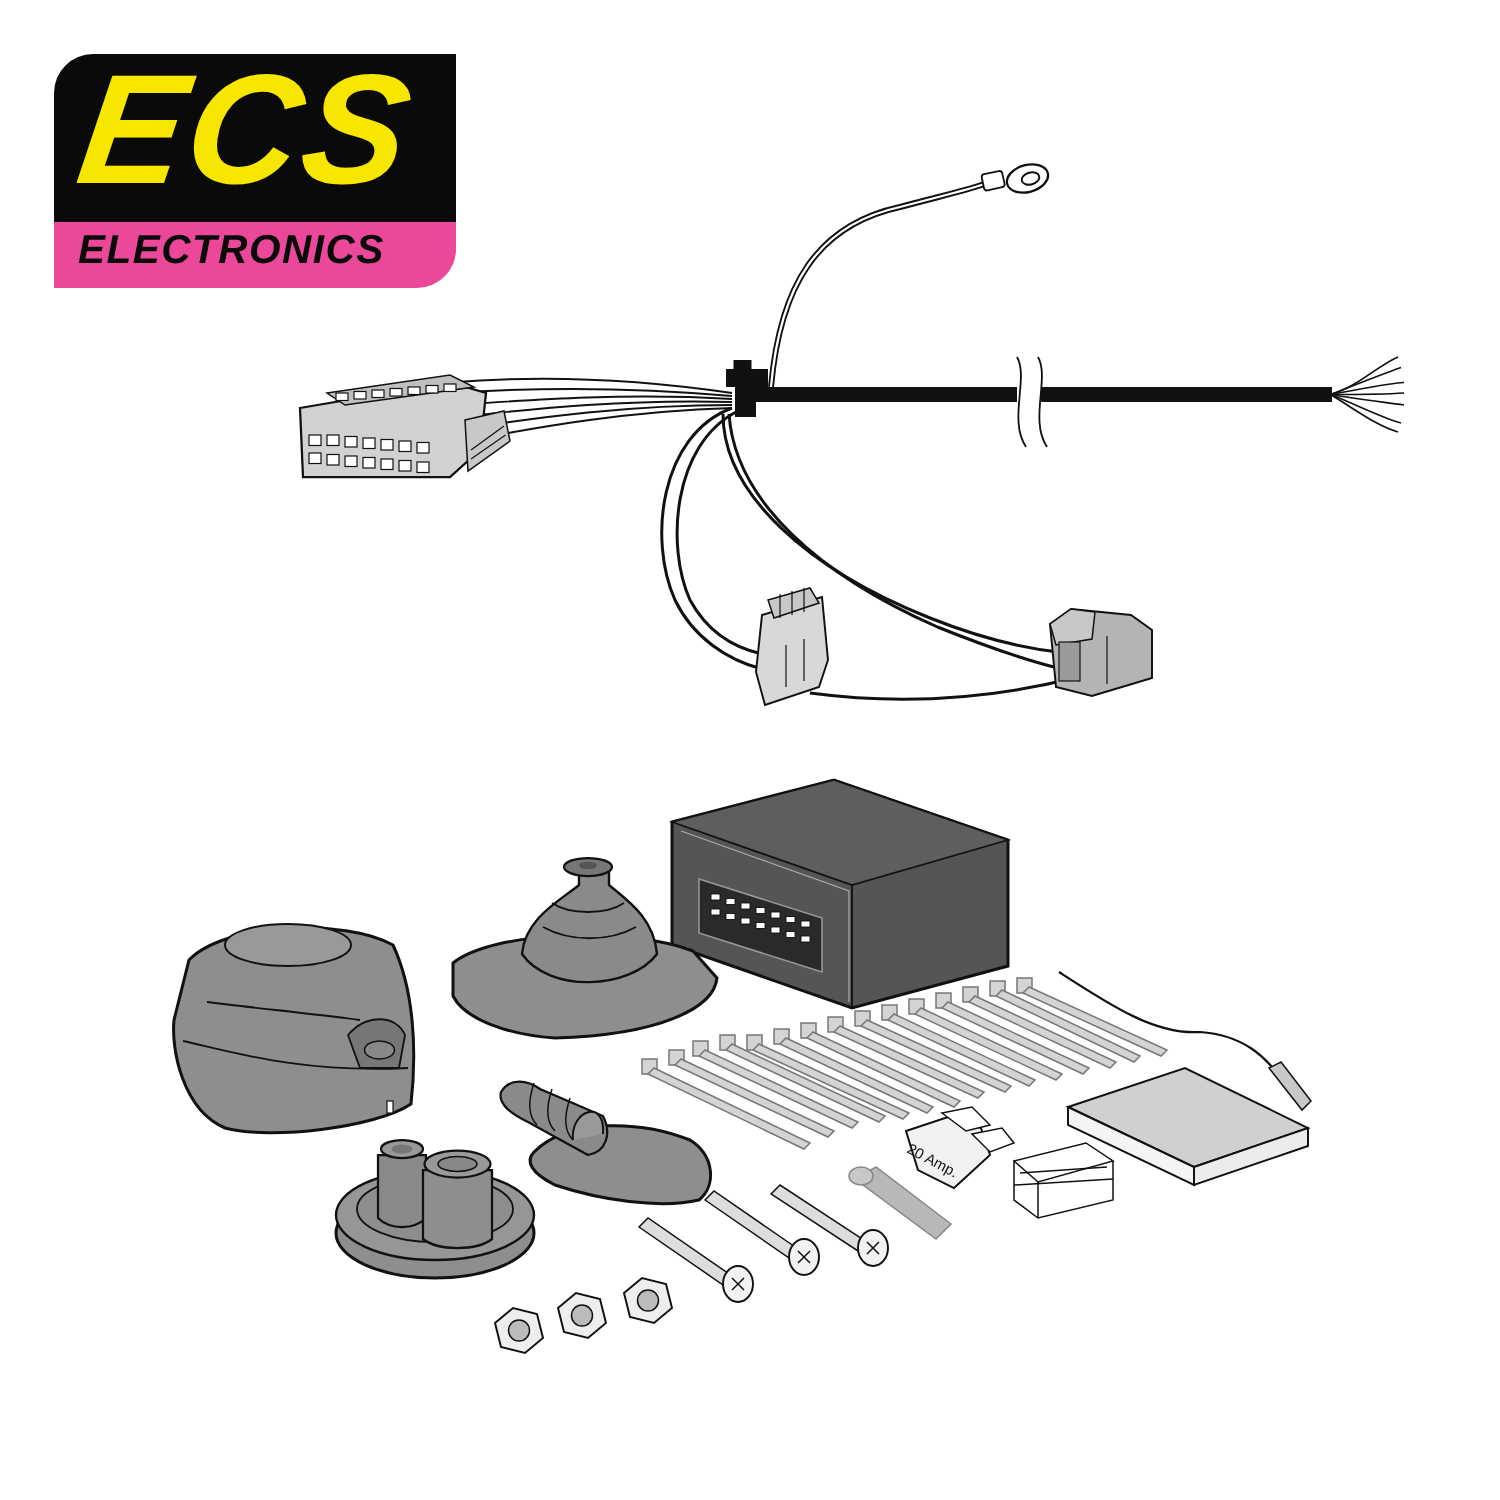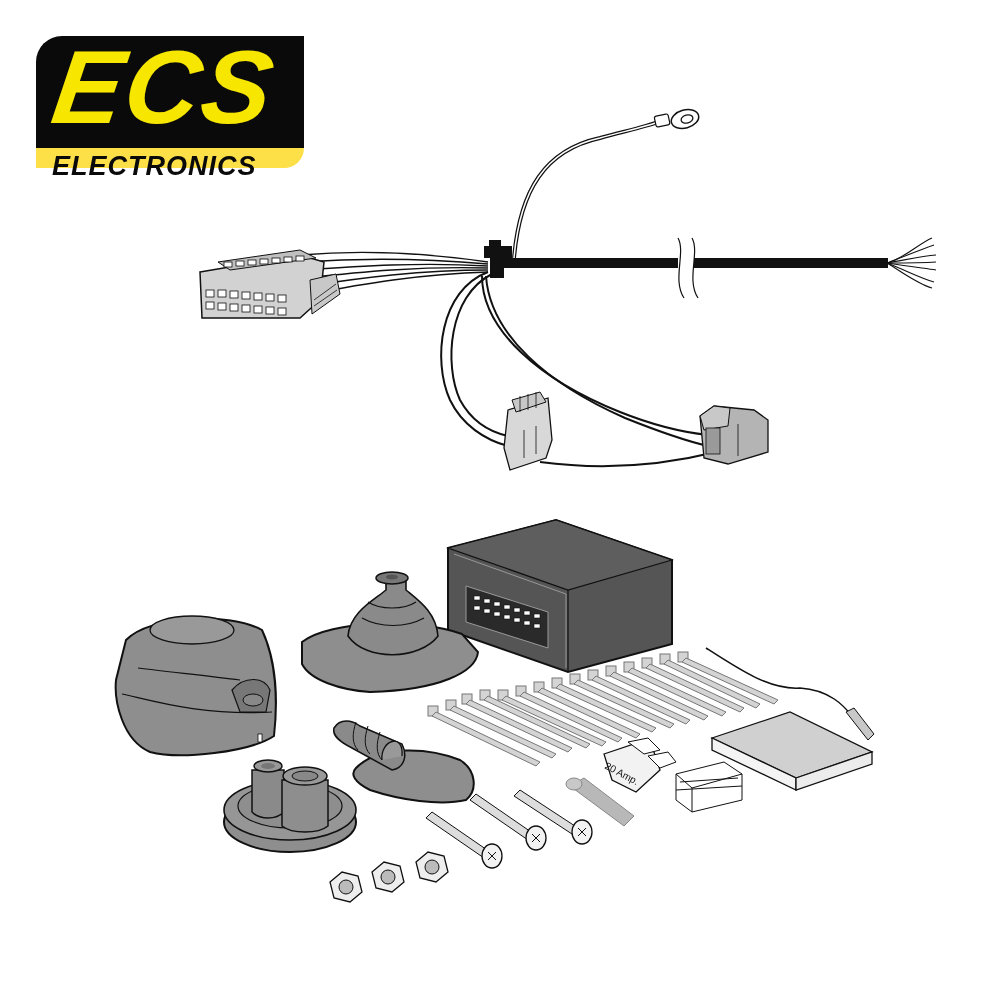--- a/index.html
+++ b/index.html
@@ -1,22 +1,22 @@
 <!DOCTYPE html>
 <html><head>
 <meta charset="utf-8">
 <style>
   html, body { margin:0; padding:0; background:#ffffff; }
   body { width:1000px; height:1000px; position:relative; overflow:hidden;
          font-family: "Liberation Sans", sans-serif; }
   .logo { position:absolute; left:36px; top:36px; width:268px; height:148px; }
   .logo-top { position:absolute; left:0; top:0; width:268px; height:112px;
               background:#0a0a0a; border-radius:26px 0 0 0; }
-  .logo-bottom { position:absolute; left:0; top:112px; width:268px; height:20px;
-                 background:#fde047; border-radius:0 0 26px 0; }
+  .logo-bottom { position:absolute; left:0; top:112px; width:268px; height:44px;
+                 background:#ec4899; border-radius:0 0 26px 0; }
   .logo-ecs { position:absolute; left:18px; top:-8px; font-size:104px; font-weight:bold;
               font-style:italic; color:#f6e600; letter-spacing:2px;
               font-family:"Liberation Sans", sans-serif; transform:skewX(-8deg); }
   .logo-sub { position:absolute; left:16px; top:3px; font-size:27px; font-weight:bold;
               font-style:italic; color:#0a0a0a; letter-spacing:1px;
               font-family:"Liberation Sans", sans-serif; }
   svg.scene { position:absolute; left:0; top:0; width:1000px; height:1000px; }
   .fuse-label { font-family:"Liberation Sans", sans-serif; font-size:10px; fill:#111; }
 </style>
 </head>

